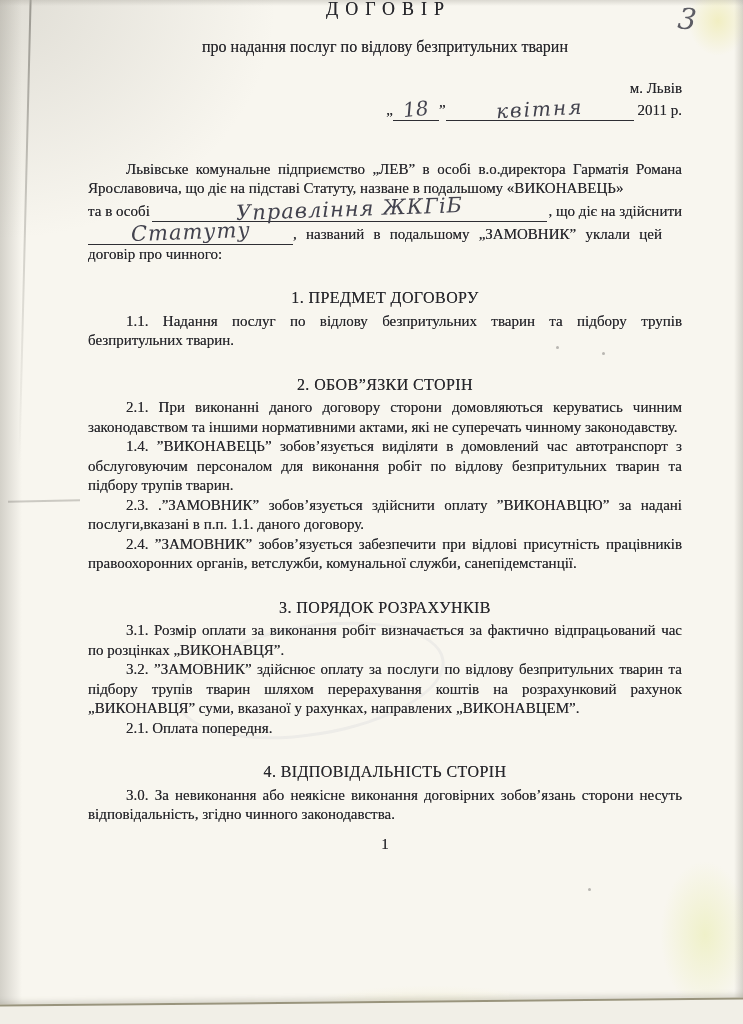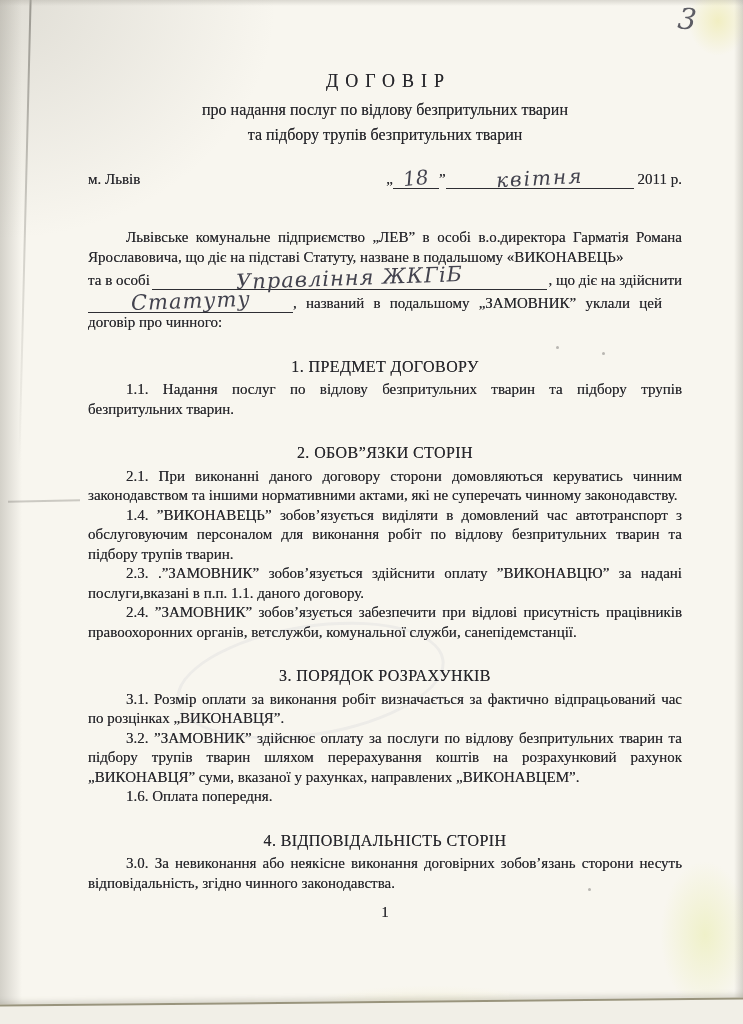--- a/index.html
+++ b/index.html
@@ -33,24 +33,24 @@
     background:radial-gradient(ellipse, rgba(235,228,160,.25), rgba(235,228,160,0) 70%);}
   .stamp{position:absolute;left:175px;top:625px;width:265px;height:105px;border-radius:50%;
     border:3px solid rgba(145,150,175,.10);transform:rotate(-9deg);}
   .speck{position:absolute;width:3px;height:3px;border-radius:50%;background:rgba(90,88,84,.4);}
 
   
   .content{position:absolute;left:88px;top:0;width:594px;font-size:15px;line-height:19.5px;
     text-shadow:0 0 .35px rgba(35,35,40,.65);}
   .hw{font-family:"DejaVu Serif",serif;font-style:italic;color:#43434e;text-shadow:none;}
   .corner-number{position:absolute;left:678px;top:2px;font-size:29px;color:#5d5d64;transform:rotate(6deg);}
-  .title{margin-top:72px;text-align:center;font-size:18px;letter-spacing:7px;padding-left:7px;}
+  .title{text-align:center;font-size:18px;letter-spacing:7px;padding-left:7px;}
   .subtitle{text-align:center;font-size:16px;line-height:25px;}
-  .subtitle.first{margin-top:5px;}
-  .city-date-row{display:flex;justify-content:space-between;align-items:flex-end;margin-top:20px;}
+  .subtitle.first{margin-top:14px;}
+  .city-date-row{display:flex;justify-content:space-between;align-items:flex-end;margin-top:20px;flex-direction:column;}
   .date-group{display:inline-flex;align-items:flex-end;}
   .blank{display:inline-block;border-bottom:1.4px solid #2e2e33;text-align:center;vertical-align:baseline;}
   .day-blank{width:46px;position:relative;}
   .month-blank{width:188px;margin-right:4px;position:relative;}
   .hw-day{font-size:20px;position:relative;top:2px;display:inline-block;transform:rotate(-6deg);}
   .hw-month{font-size:20px;position:relative;top:2px;display:inline-block;transform:rotate(-3deg);letter-spacing:2px;}
   .para{text-align:justify;margin:0;}
   .indent{text-indent:38px;}
   .pre-p1{margin-top:39px;}
   .fill-row{display:flex;align-items:flex-end;height:23px;}
@@ -79,21 +79,20 @@
   <div class="speck" style="left:556px;top:346px;"></div>
   <div class="speck" style="left:602px;top:352px;"></div>
   <div class="speck" style="left:588px;top:888px;"></div>
 
   <div class="corner-number hw">3</div>
 
   <div class="content">
 
     <div class="title">ДОГОВІР</div>
     <div class="subtitle first">про надання послуг по відлову безпритульних тварин</div>
-    <div class="subtitle">та підбору трупів безпритульних тварин</div>
 
     <div class="city-date-row">
       <span>м. Львів</span>
       <span class="date-group">
         <span>„</span>
         <span class="blank day-blank"><span class="hw hw-day">18</span></span>
         <span>”</span>
         <span class="blank month-blank"><span class="hw hw-month">квітня</span></span>
         <span>2011 р.</span>
       </span>
@@ -119,21 +118,21 @@
 
     <div class="heading">2. ОБОВ”ЯЗКИ СТОРІН</div>
     <p class="para indent">2.1. При виконанні даного договору сторони домовляються керуватись чинним законодавством та іншими нормативними актами, які не суперечать чинному законодавству.</p>
     <p class="para indent">1.4. ”ВИКОНАВЕЦЬ” зобов’язується виділяти в домовлений час автотранспорт з обслуговуючим персоналом для виконання робіт по відлову безпритульних тварин та підбору трупів тварин.</p>
     <p class="para indent">2.3. .”ЗАМОВНИК” зобов’язується здійснити оплату  ”ВИКОНАВЦЮ” за надані послуги,вказані в п.п. 1.1. даного договору.</p>
     <p class="para indent">2.4. ”ЗАМОВНИК” зобов’язується забезпечити при відлові присутність працівників правоохоронних органів, ветслужби, комунальної служби, санепідемстанції.</p>
 
     <div class="heading">3. ПОРЯДОК РОЗРАХУНКІВ</div>
     <p class="para indent">3.1. Розмір оплати за виконання робіт визначається за фактично відпрацьований час по розцінках „ВИКОНАВЦЯ”.</p>
     <p class="para indent">3.2. ”ЗАМОВНИК” здійснює оплату за послуги по відлову безпритульних тварин та підбору трупів тварин шляхом перерахування коштів на розрахунковий рахунок „ВИКОНАВЦЯ” суми, вказаної у рахунках, направлених „ВИКОНАВЦЕМ”.</p>
-    <p class="para indent">1.6. Оплата попередня.</p>
+    <p class="para indent">2.1. Оплата попередня.</p>
 
     <div class="heading">4. ВІДПОВІДАЛЬНІСТЬ СТОРІН</div>
     <p class="para indent">3.0. За невиконання або неякісне виконання договірних зобов’язань сторони несуть відповідальність, згідно чинного законодавства.</p>
 
     <div class="footer-num">1</div>
   </div>
 
   <div class="bottom-sheet"></div>
 </div>
 

